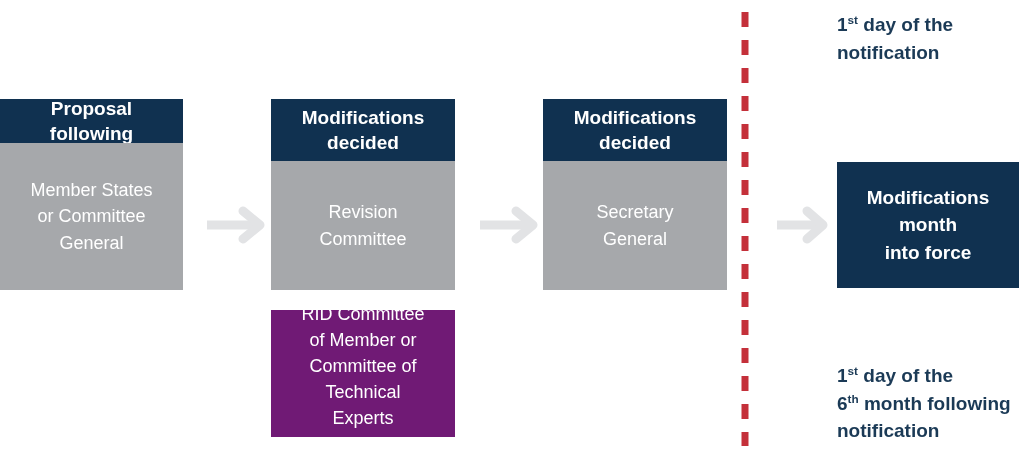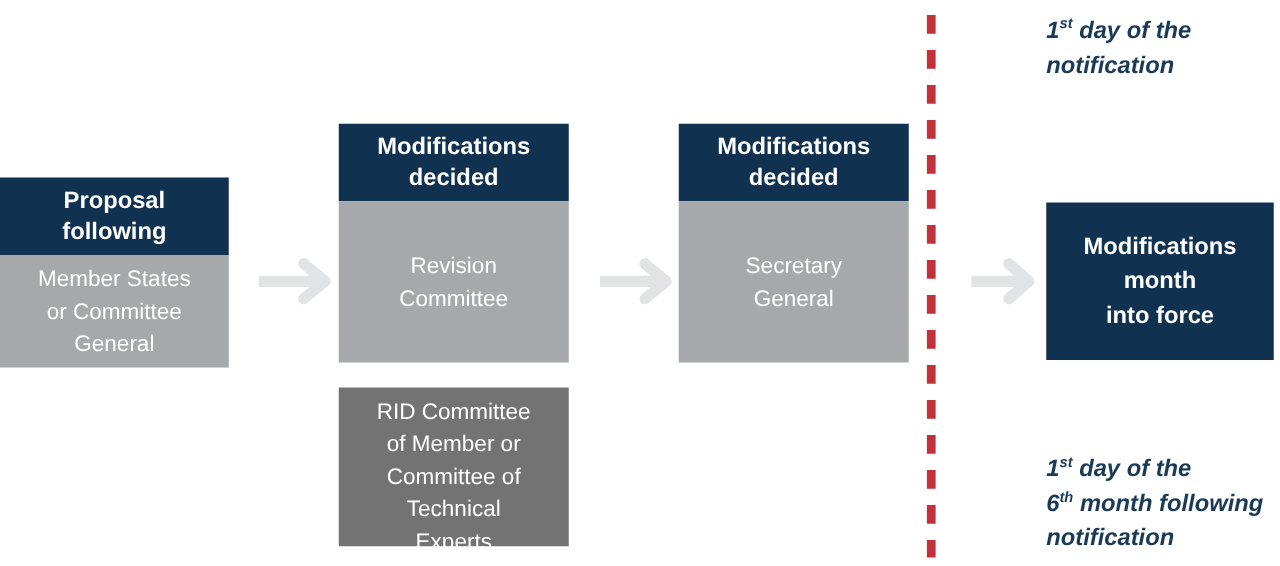--- a/index.html
+++ b/index.html
@@ -50,27 +50,27 @@
     display: flex;
     align-items: center;
     justify-content: center;
     flex: 1 1 auto;
     padding: 6px 8px;
   }
 
   
   .plain-box {
     position: absolute;
-    background: #737373;
+    background: #701a75;
     color: #ffffff;
     font-size: 18px;
     line-height: 1.45;
     text-align: center;
     display: flex;
-    align-items: flex-start;
+    align-items: flex-end;
     justify-content: center;
     padding: 6px 24px;
   }
 
   
   .result-box {
     position: absolute;
     background: #103150;
     color: #ffffff;
     font-size: 19px;
@@ -95,37 +95,36 @@
 
   
   .annotation {
     position: absolute;
     color: #1b3a56;
     font-size: 19px;
     font-weight: bold;
     line-height: 1.45;
     text-align: left;
     white-space: nowrap;
-    font-style: italic;
   }
   .annotation sup {
     font-size: 0.62em;
     vertical-align: super;
     line-height: 0;
   }
 
   .nowrap { white-space: nowrap; }
 </style>
 </head>
 <body>
 
 <div id="diagram">
 
   <div class="stage-box" style="left:0px; top:99px; width:183px; height:191px;">
-    <div class="stage-header" style="height:62px;margin-top:43px;">
+    <div class="stage-header" style="height:44px;">
       <span>
         <span>Proposal</span><br>
         <span>following</span>
       </span>
     </div>
     <div class="stage-body">
       <span>
         <span>Member States</span><br>
         <span>or Committee</span><br>
         <span>General</span>

